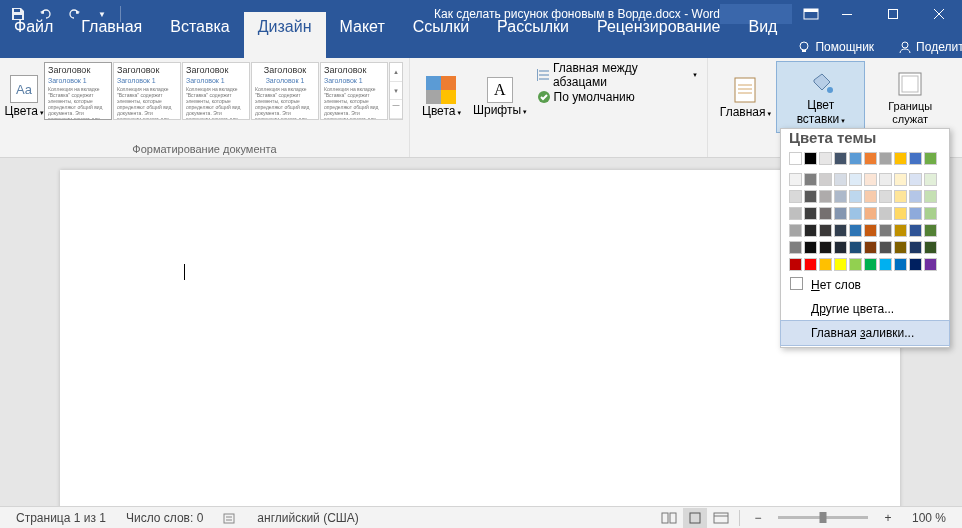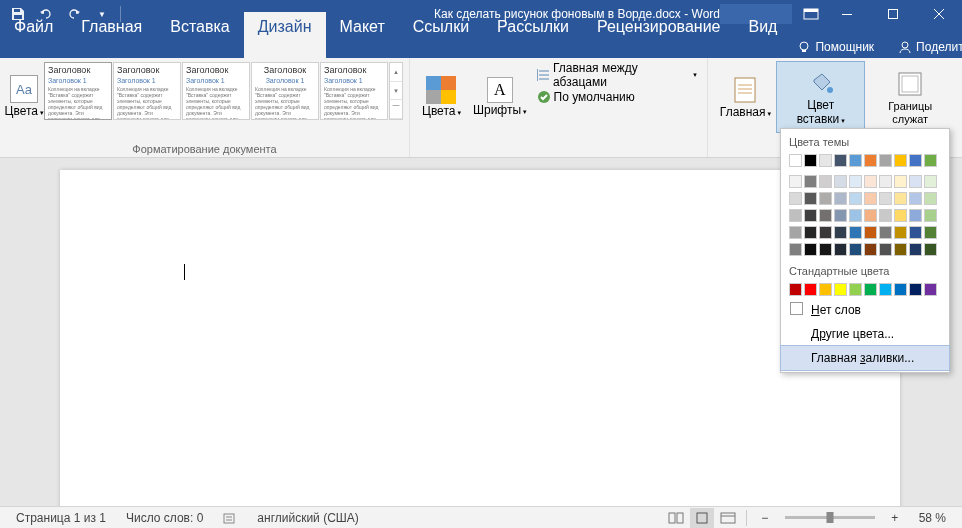--- a/index.html
+++ b/index.html
@@ -42,21 +42,21 @@
 .canvas-area{position:absolute;top:158px;left:0;right:0;bottom:22px;background:#e6e6e6;overflow:hidden}
 .page{position:absolute;left:60px;top:12px;width:840px;height:800px;background:#fff;box-shadow:0 0 4px rgba(0,0,0,.2)}
 .cursor-line{position:absolute;left:124px;top:94px;width:1px;height:16px;background:#000}
 .statusbar{position:absolute;bottom:0;left:0;right:0;height:22px;background:#f3f3f3;border-top:1px solid #d4d4d4;display:flex;align-items:center;font-size:11px;color:#444;padding:0 6px}
 .status-item{padding:0 10px;cursor:pointer}
 .status-right{margin-left:auto;display:flex;align-items:center;gap:2px}
 .view-btn{width:24px;height:20px;display:flex;align-items:center;justify-content:center;cursor:pointer}
 .zoom-slider{width:90px;height:3px;background:#bbb;position:relative;margin:0 6px}
 .zoom-thumb{position:absolute;left:50%;top:-4px;width:7px;height:11px;background:#888;transform:translateX(-50%)}
 .dropdown{position:absolute;top:128px;right:12px;width:170px;background:#fff;border:1px solid #c6c6c6;box-shadow:2px 2px 6px rgba(0,0,0,.25);z-index:100;padding-bottom:2px}
-.dd-sec-head{padding:7px 8px 4px;font-size:11px;font-weight:400;color:#555}
+.dd-sec-head{padding:0 8px 4px;font-size:15px;font-weight:700;color:#555}
 .swatch-grid{display:flex;flex-wrap:wrap;gap:2px;padding:2px 8px}
 .swatch{width:13px;height:13px;border:1px solid #ccc;cursor:pointer}
 .dd-item{padding:5px 10px 5px 30px;font-size:11px;cursor:pointer;position:relative}
 .dd-item.highlighted{background:#d5e1f2;outline:1px solid #a8c0e0}
 .no-color-box{position:absolute;left:9px;top:4px;width:13px;height:13px;border:1px solid #999;background:#fff}
 .underline{text-decoration:underline}
 .arrow-small{font-size:7px;margin-left:2px}
 svg{display:block}
 </style>
 </head>
@@ -322,21 +322,20 @@
         <div class="swatch" style="background: rgb(23, 22, 22);"></div>
         <div class="swatch" style="background: rgb(34, 42, 53);"></div>
         <div class="swatch" style="background: rgb(30, 78, 121);"></div>
         <div class="swatch" style="background: rgb(131, 60, 11);"></div>
         <div class="swatch" style="background: rgb(82, 82, 82);"></div>
         <div class="swatch" style="background: rgb(127, 96, 0);"></div>
         <div class="swatch" style="background: rgb(31, 56, 100);"></div>
         <div class="swatch" style="background: rgb(55, 86, 35);"></div>
       </div>
     </div>
-  <div class="dd-sec-head">Стандартные цвета</div>
   <div class="swatch-grid" id="standard-row">
       <div class="swatch" style="background: rgb(192, 0, 0);"></div>
       <div class="swatch" style="background: rgb(255, 0, 0);"></div>
       <div class="swatch" style="background: rgb(255, 192, 0);"></div>
       <div class="swatch" style="background: rgb(255, 255, 0);"></div>
       <div class="swatch" style="background: rgb(146, 208, 80);"></div>
       <div class="swatch" style="background: rgb(0, 176, 80);"></div>
       <div class="swatch" style="background: rgb(0, 176, 240);"></div>
       <div class="swatch" style="background: rgb(0, 112, 192);"></div>
       <div class="swatch" style="background: rgb(0, 32, 96);"></div>
@@ -374,15 +373,15 @@
           <rect x="1" y="1" width="14" height="10" fill="none" stroke="#777"></rect>
           <path stroke="#777" d="M1 4h14"></path>
         </svg>
       </div>
     <div style="width:1px;height:16px;background:#ccc;margin:0 4px"></div>
     <div class="view-btn">−</div>
     <div class="zoom-slider">
         <div class="zoom-thumb"></div>
       </div>
     <div class="view-btn">+</div>
-    <div class="status-item">58 %</div>
+    <div class="status-item">100 %</div>
   </div>
 </div>
 
 </body></html>

